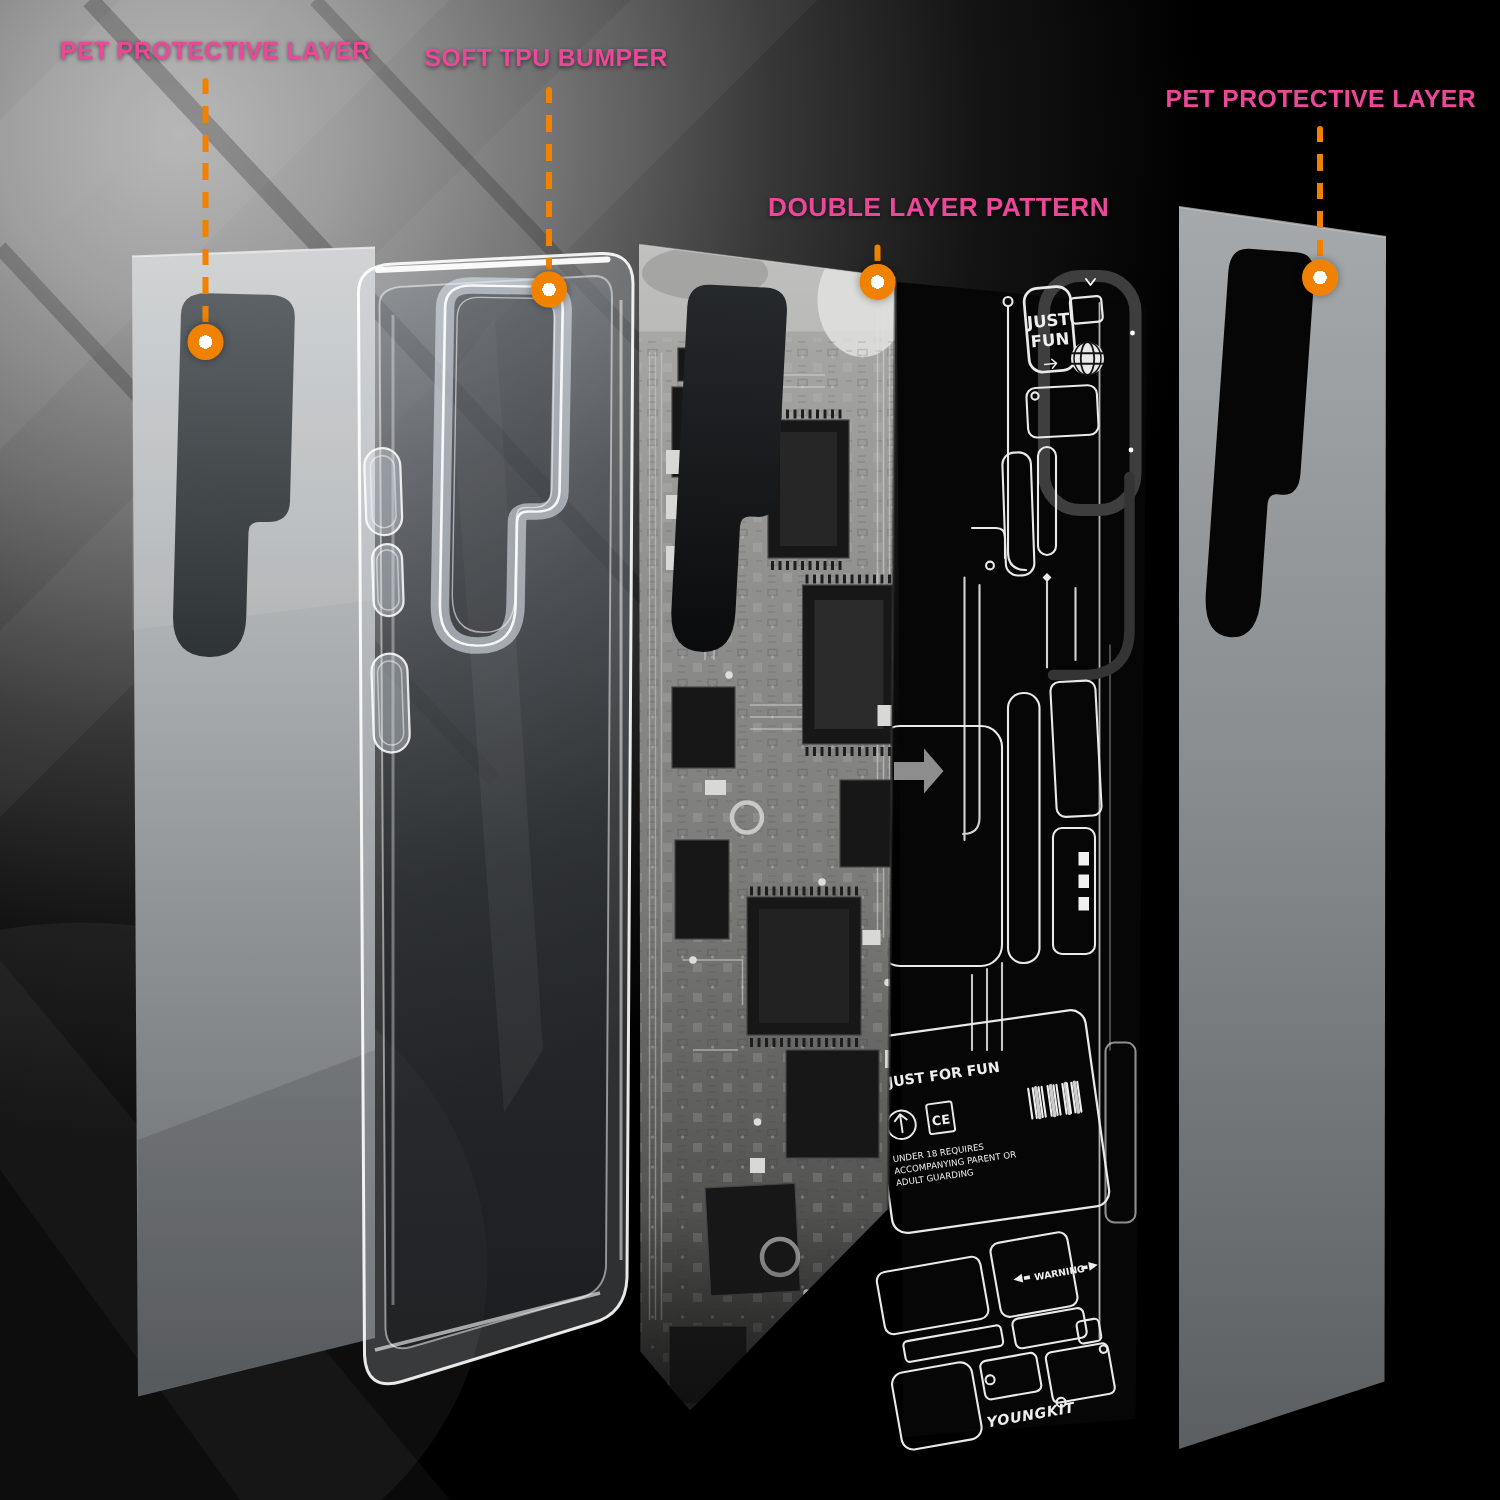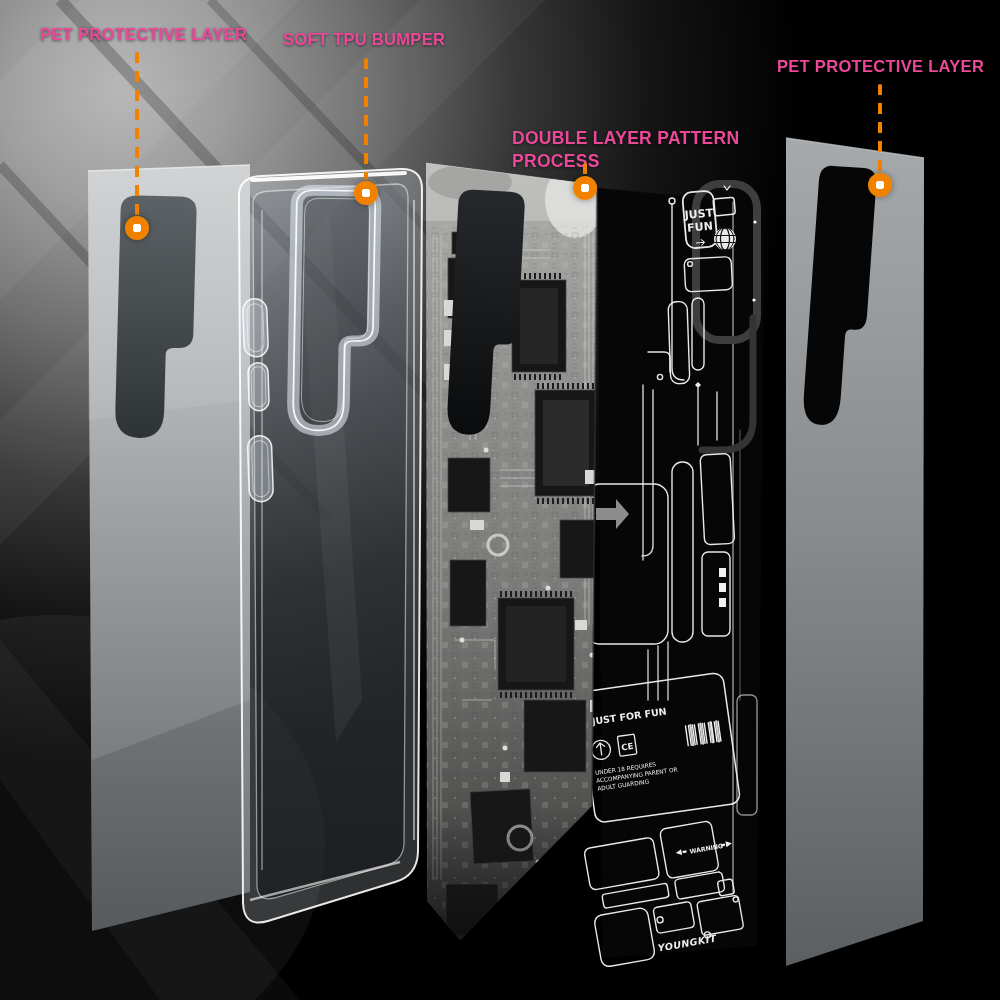--- a/index.html
+++ b/index.html
@@ -305,21 +305,20 @@
 <div class="callout" style="left:40px;top:25px;">PET PROTECTIVE LAYER</div>
 <div class="leader" style="left:135px;top:52px;height:164px;"></div>
 <div class="marker" style="left:125px;top:216px;"></div>
 
 <div class="callout" style="left:283px;top:30px;">SOFT TPU BUMPER</div>
 <div class="leader" style="left:364px;top:58px;height:122px;"></div>
 <div class="marker" style="left:354px;top:181px;"></div>
 
 <div class="callout multiline" style="left:512px;top:92px;margin-top:35px;">
   <div>DOUBLE LAYER PATTERN</div>
-  <div>PROCESS</div>
 </div>
 <div class="leader" style="left:583px;top:163px;height:13px;"></div>
 <div class="marker" style="left:573px;top:176px;"></div>
 
 <div class="callout" style="left:777px;top:57px;">PET PROTECTIVE LAYER</div>
 <div class="leader" style="left:878px;top:84px;height:88px;"></div>
 <div class="marker" style="left:868px;top:173px;"></div>
 
 </div>
 

